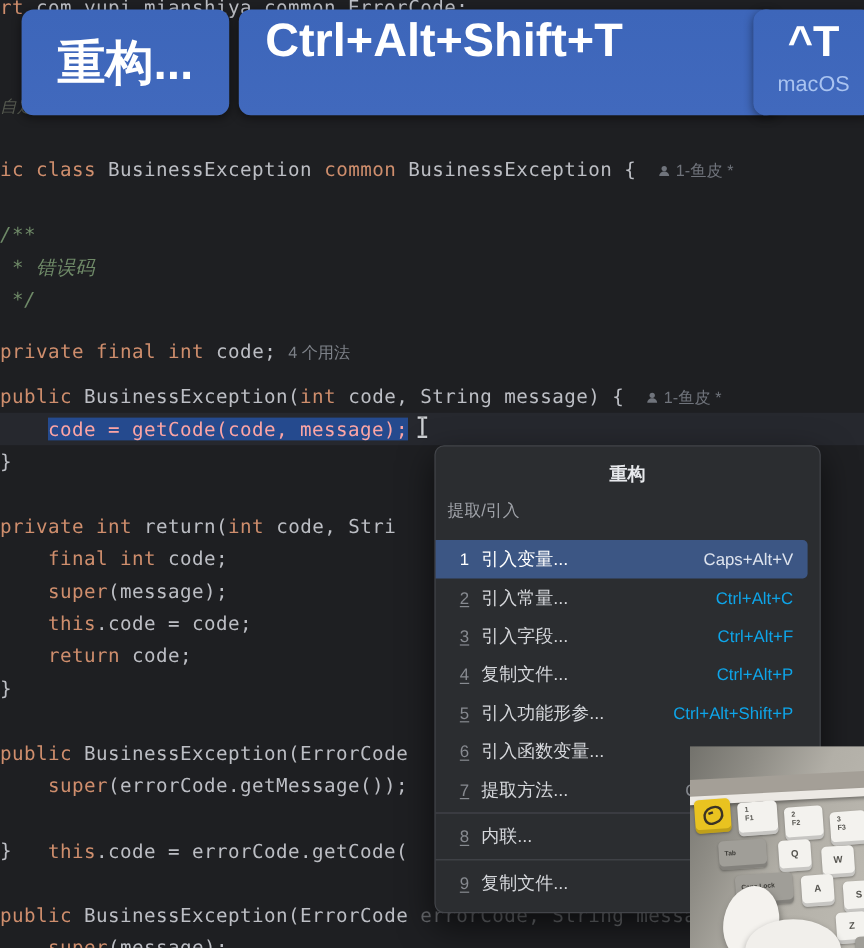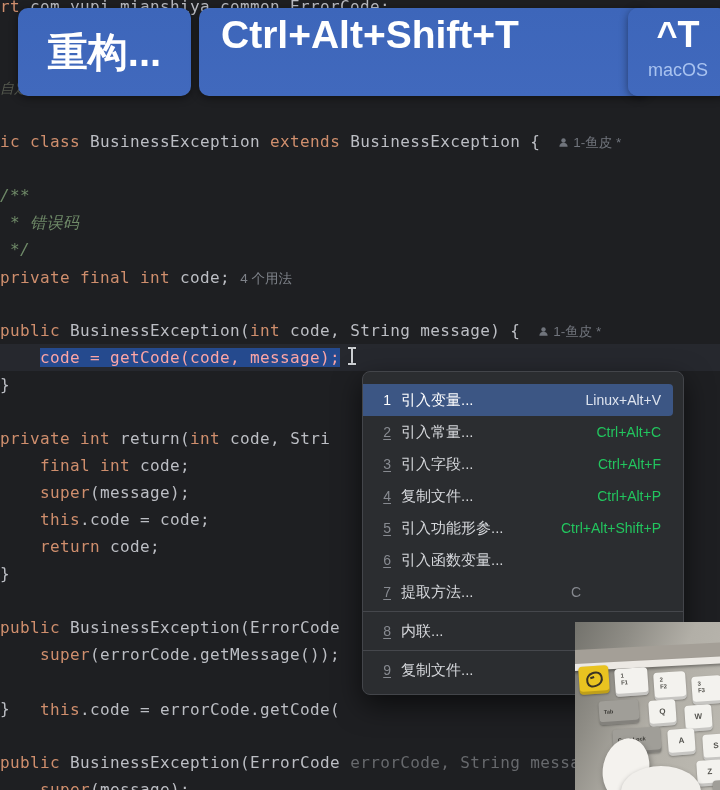--- a/index.html
+++ b/index.html
@@ -44,21 +44,21 @@
   #menu{position:absolute;left:362px;top:371px;width:322px;box-sizing:border-box;z-index:10;
         background:#2b2d30;border:1px solid #43454a;border-radius:8px;
         box-shadow:0 10px 28px rgba(0,0,0,.6);padding:12px 0 8px 0;}
   #menu-title{height:24px;line-height:24px;text-align:center;font-weight:bold;font-size:15px;color:#e8eaed;}
   #menu-section{margin:6px 0 14px 0;height:22px;line-height:22px;padding-left:10px;font-size:14px;color:#9fa2a8;}
   .menu-item{position:relative;height:32px;display:flex;align-items:center;
              padding:0 12px 0 16px;margin:0 10px 0 0;font-size:15px;color:#d5d7db;}
   .menu-item .num{width:12px;text-align:right;margin-right:10px;font-size:14px;color:#878a90;}
   .menu-item .num.u{text-decoration:underline;text-underline-offset:2px;}
   .menu-item .label{flex:0 0 auto;}
-  .menu-item .shortcut{margin-left:auto;font-size:14px;color:#22c55e;}
+  .menu-item .shortcut{margin-left:auto;font-size:14px;color:#0ea5e9;}
   .menu-item.selected{background:var(--menu_selected);border-radius:0 4px 4px 0;color:#ffffff;}
   .menu-item.selected .num{color:#ffffff;}
   .menu-item.selected .shortcut{color:#dde3ee;}
   .menu-item .frag{position:absolute;left:208px;font-size:14px;color:#85888e;}
   .menu-sep{height:1px;background:#45474c;margin:3px 0;}
 
   
   #cam{position:absolute;left:575px;top:622px;width:145px;height:168px;z-index:20;overflow:hidden;
        background:linear-gradient(115deg,#73726c 0%,#8e8c85 26%,#b2afa7 55%,#bebbb3 100%);}
   .kb-top{position:absolute;left:-10px;top:24px;width:175px;height:16px;background:#a49f97;transform:rotate(-3deg);}
@@ -84,29 +84,29 @@
 <body>
 
 <div id="caret-line"></div>
 
 <div id="code">
     <div class="code-line" style="top: -7px;"><span class="seg-k">rt</span><span class="seg-t"> com.yupi.mianshiya.common.ErrorCode;</span></div>
     <div class="code-line" style="top: 20px;"></div>
     <div class="code-line" style="top: 47px;"></div>
     <div class="code-line" style="top: 74px;"><span class="seg-ghost">自定</span></div>
     <div class="code-line" style="top: 101px;"></div>
-    <div class="code-line" style="top: 128px;"><span class="seg-k">ic</span><span class="seg-t"> </span><span class="seg-k">class</span><span class="seg-t"> BusinessException </span><span class="seg-k">extends</span><span class="seg-t"> BusinessException { </span><span class="seg-author"><svg width="11" height="11" viewBox="0 0 16 16">
+    <div class="code-line" style="top: 128px;"><span class="seg-k">ic</span><span class="seg-t"> </span><span class="seg-k">class</span><span class="seg-t"> BusinessException </span><span class="seg-k">common</span><span class="seg-t"> BusinessException { </span><span class="seg-author"><svg width="11" height="11" viewBox="0 0 16 16">
           <circle cx="8" cy="5" r="3.2" fill="#70747c"></circle>
           <path d="M2 14c0-3.3 2.7-5.5 6-5.5s6 2.2 6 5.5z" fill="#70747c"></path>
         </svg>1-鱼皮 *</span></div>
     <div class="code-line" style="top: 155px;"></div>
     <div class="code-line" style="top: 182px;"><span class="seg-c">/**</span></div>
     <div class="code-line" style="top: 209px;"><span class="seg-c"> * 错误码</span></div>
     <div class="code-line" style="top: 236px;"><span class="seg-c"> */</span></div>
-    <div class="code-line" style="top: 264px;"><span class="seg-k">private</span><span class="seg-t"> </span><span class="seg-k">final</span><span class="seg-t"> </span><span class="seg-k">int</span><span class="seg-t"> code; </span><span class="seg-inlay">4 个用法</span></div>
+    <div class="code-line" style="top: 279px;"><span class="seg-k">private</span><span class="seg-t"> </span><span class="seg-k">final</span><span class="seg-t"> </span><span class="seg-k">int</span><span class="seg-t"> code; </span><span class="seg-inlay">4 个用法</span></div>
     <div class="code-line" style="top: 290px;"></div>
     <div class="code-line" style="top: 317px;"><span class="seg-k">public</span><span class="seg-t"> BusinessException(</span><span class="seg-k">int</span><span class="seg-t"> code, String message) { </span><span class="seg-author"><svg width="11" height="11" viewBox="0 0 16 16">
           <circle cx="8" cy="5" r="3.2" fill="#70747c"></circle>
           <path d="M2 14c0-3.3 2.7-5.5 6-5.5s6 2.2 6 5.5z" fill="#70747c"></path>
         </svg>1-鱼皮 *</span></div>
     <div class="code-line" style="top: 344px;"><span class="seg-t">    </span><span class="seg-sel">code = getCode(code, message);</span></div>
     <div class="code-line" style="top: 371px;"><span class="seg-t">}</span></div>
     <div class="code-line" style="top: 398px;"></div>
     <div class="code-line" style="top: 425px;"><span class="seg-k">private</span><span class="seg-t"> </span><span class="seg-k">int</span><span class="seg-t"> return(</span><span class="seg-k">int</span><span class="seg-t"> code, Stri</span></div>
     <div class="code-line" style="top: 452px;"><span class="seg-t">    </span><span class="seg-k">final</span><span class="seg-t"> </span><span class="seg-k">int</span><span class="seg-t"> code;</span></div>
@@ -135,25 +135,27 @@
 </div>
 <div class="callout" id="callout-win">
   <div class="main">Ctrl+Alt+Shift+T</div>
 </div>
 <div class="callout" id="callout-mac">
   <div class="main">^T</div>
   <div class="sub">macOS</div>
 </div>
 
 <div id="menu">
+  <div id="menu-title">重构</div>
+  <div id="menu-section">提取/引入</div>
   <div id="menu-items">
       <div class="menu-item selected">
         <span class="num">1</span>
         <span class="label">引入变量...</span>
-        <span class="shortcut">Linux+Alt+V</span>
+        <span class="shortcut">Caps+Alt+V</span>
       </div>
       <div class="menu-item">
         <span class="num u">2</span>
         <span class="label">引入常量...</span>
         <span class="shortcut">Ctrl+Alt+C</span>
       </div>
       <div class="menu-item">
         <span class="num u">3</span>
         <span class="label">引入字段...</span>
         <span class="shortcut">Ctrl+Alt+F</span>

